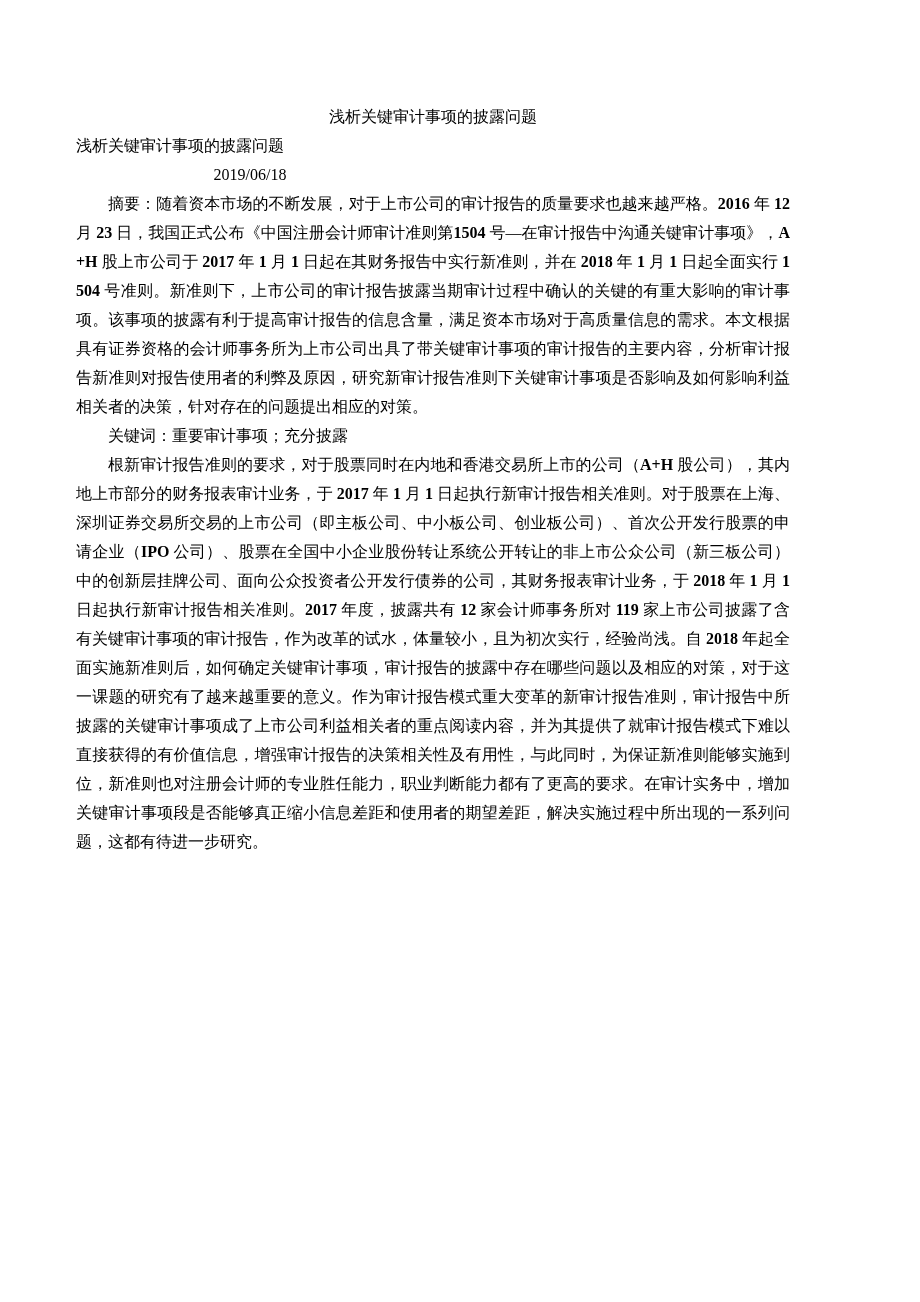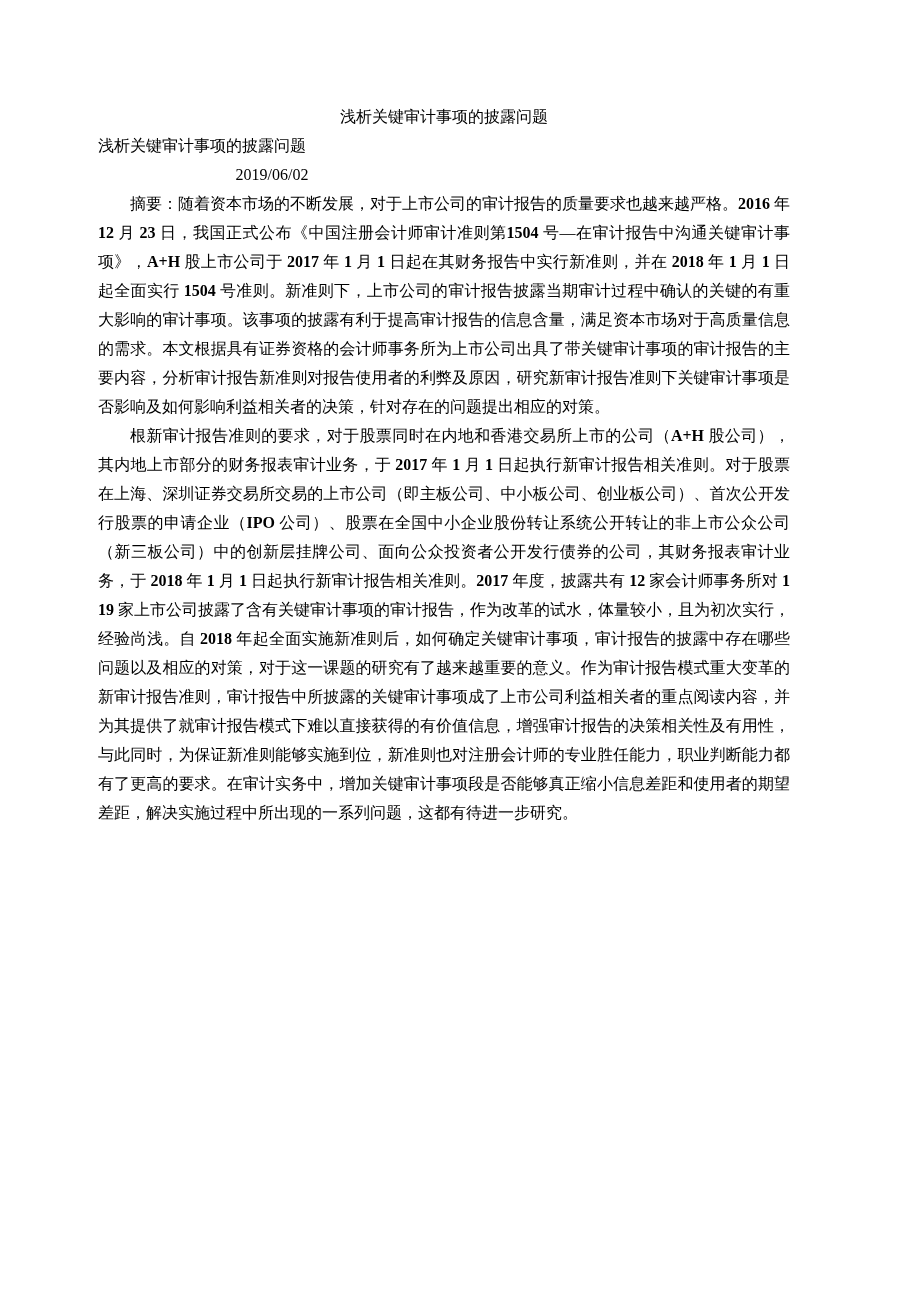--- a/index.html
+++ b/index.html
@@ -10,21 +10,21 @@
   .page {
     position: relative;
     width: 920px;
     height: 1302px;
     background: #ffffff;
     color: #000000;
     font-family: "Liberation Serif", "DejaVu Serif", serif;
     font-size: 16px;
     line-height: 29px;
     box-sizing: border-box;
-    padding: 102px 130px 0 98px;
+    padding: 102px 130px 0 76px;
     overflow: hidden;
   }
   .page p, .page div {
     margin: 0;
     padding: 0;
   }
   .title {
     text-align: center;
   }
   .subtitle {
@@ -58,20 +58,21 @@
   }
 </style>
 </head>
 <body>
 
 <div class="page">
   <div class="title">浅析关键审计事项的披露问题</div>
 
   <div class="subtitle">浅析关键审计事项的披露问题</div>
 
-  <div class="date">2019/06/02</div>
+  <div class="date">2019/06/18</div>
 
   <p class="para abstract">摘要：随着资本市场的不断发展，对于上市公司的审计报告的质量要求也越来越严格。<b>2016</b> 年 <b>12</b> 月 <b>23</b> 日，我国正式公布《中国注册会计师审计准则第<b>1504</b> 号—在审计报告中沟通关键审计事项》，<b>A+H</b> 股上市公司于 <b>2017</b> 年 <b>1</b> 月 <b>1</b> 日起在其财务报告中实行新准则，并在 <b>2018</b> 年 <b>1</b> 月 <b>1</b> 日起全面实行 <b>1504</b> 号准则。新准则下，上市公司的审计报告披露当期审计过程中确认的关键的有重大影响的审计事项。该事项的披露有利于提高审计报告的信息含量，满足资本市场对于高质量信息的需求。本文根据具有证券资格的会计师事务所为上市公司出具了带关键审计事项的审计报告的主要内容，分析审计报告新准则对报告使用者的利弊及原因，研究新审计报告准则下关键审计事项是否影响及如何影响利益相关者的决策，针对存在的问题提出相应的对策。</p>
 
+  <p class="para keywords">关键词：重要审计事项；充分披露</p>
 
   <p class="para body-para">根新审计报告准则的要求，对于股票同时在内地和香港交易所上市的公司（<b>A+H</b> 股公司），其内地上市部分的财务报表审计业务，于 <b>2017</b> 年 <b>1</b> 月 <b>1</b> 日起执行新审计报告相关准则。对于股票在上海、深圳证券交易所交易的上市公司（即主板公司、中小板公司、创业板公司）、首次公开发行股票的申请企业（<b>IPO</b> 公司）、股票在全国中小企业股份转让系统公开转让的非上市公众公司（新三板公司）中的创新层挂牌公司、面向公众投资者公开发行债券的公司，其财务报表审计业务，于 <b>2018</b> 年 <b>1</b> 月 <b>1</b> 日起执行新审计报告相关准则。<b>2017</b> 年度，披露共有 <b>12</b> 家会计师事务所对 <b>119</b> 家上市公司披露了含有关键审计事项的审计报告，作为改革的试水，体量较小，且为初次实行，经验尚浅。自 <b>2018</b> 年起全面实施新准则后，如何确定关键审计事项，审计报告的披露中存在哪些问题以及相应的对策，对于这一课题的研究有了越来越重要的意义。作为审计报告模式重大变革的新审计报告准则，审计报告中所披露的关键审计事项成了上市公司利益相关者的重点阅读内容，并为其提供了就审计报告模式下难以直接获得的有价值信息，增强审计报告的决策相关性及有用性，与此同时，为保证新准则能够实施到位，新准则也对注册会计师的专业胜任能力，职业判断能力都有了更高的要求。在审计实务中，增加关键审计事项段是否能够真正缩小信息差距和使用者的期望差距，解决实施过程中所出现的一系列问题，这都有待进一步研究。</p>
 
 </div>
 
 </body></html>

